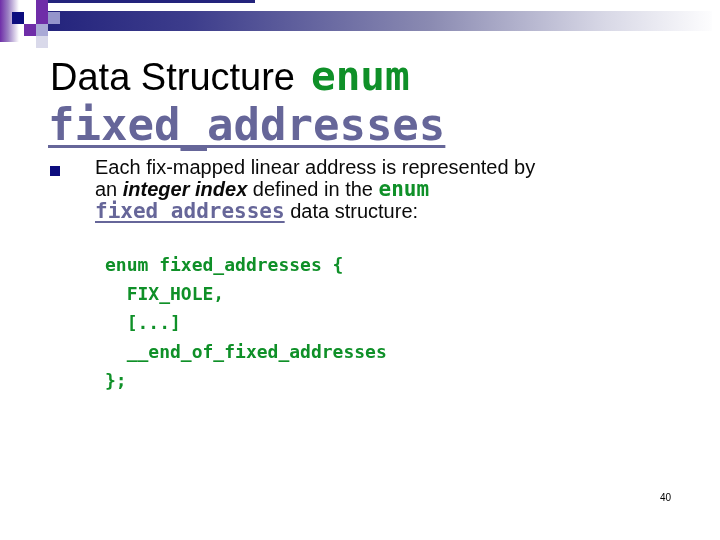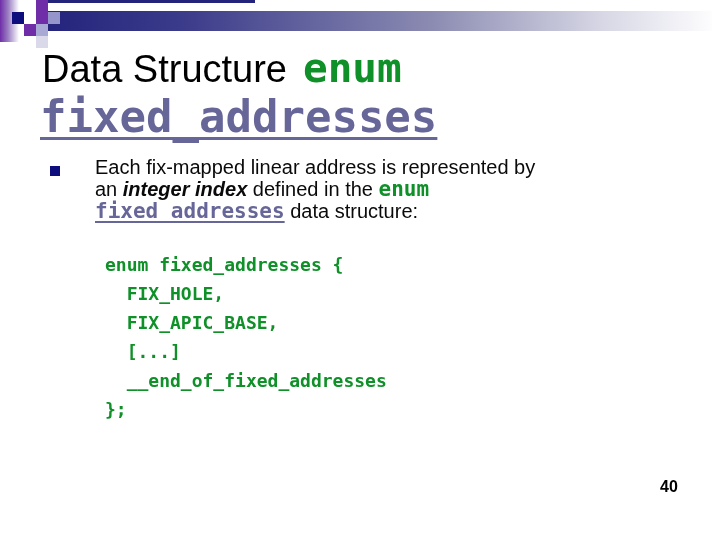--- a/index.html
+++ b/index.html
@@ -16,21 +16,21 @@
     background:linear-gradient(to right,#23237c 0%,#3d3d8c 22%,#8b8bb2 58%,#d8d8e6 84%,#fdfdfe 100%);}
   .sq{position:absolute;width:12px;height:12px;}
   .sq1{left:36px;top:0;background:var(--c-purple,#6f2da8);}
   .sq2{left:12px;top:12px;background:var(--c-navy,#0d0d7e);}
   .sq3{left:36px;top:12px;background:var(--c-purple,#6f2da8);}
   .sq4{left:48px;top:12px;background:#9595cb;}
   .sq5{left:24px;top:24px;background:var(--c-purple,#6f2da8);}
   .sq6{left:36px;top:24px;background:#a9a9d6;}
   .sq7{left:36px;top:36px;background:#d9d9ea;}
   
-  .title{position:absolute;left:42px;top:44px;margin:0;font-weight:normal;width:660px;}
+  .title{position:absolute;left:42px;top:44px;margin:8px;font-weight:normal;width:660px;}
   .title-line1{font-size:38px;line-height:48px;color:#000000;white-space:nowrap;}
   .title-enum{font-family:"DejaVu Sans Mono",monospace;font-weight:bold;font-size:41px;
     color:var(--c-code_green,#0f9028);margin-left:16px;}
   .title-line2{font-family:"DejaVu Sans Mono",monospace;font-weight:bold;font-size:44px;
     line-height:48px;color:var(--c-slate,#666699);text-decoration:underline;
     text-underline-offset:5px;text-decoration-thickness:3px;margin-left:-2px;white-space:nowrap;}
   
   .bullet-sq{position:absolute;left:50px;top:166px;width:10px;height:10px;
     background:var(--c-navy,#0d0d7e);}
   .bullet-text{position:absolute;left:95px;top:156px;width:560px;
@@ -38,21 +38,21 @@
   .em-bi{font-weight:bold;font-style:italic;}
   .inline-code{font-family:"DejaVu Sans Mono",monospace;font-weight:bold;font-size:21px;
     color:var(--c-code_green,#0f9028);}
   .inline-slate{font-family:"DejaVu Sans Mono",monospace;font-weight:bold;font-size:21px;
     color:var(--c-slate,#666699);text-decoration:underline;text-underline-offset:3px;}
   
   .code{position:absolute;left:105px;top:250px;margin:0;
     font-family:"DejaVu Sans Mono",monospace;font-weight:bold;font-size:18px;
     line-height:29px;color:var(--c-code_green,#0f9028);white-space:pre;}
   
-  .pagenum{position:absolute;left:660px;top:478px;font-size:16px;font-weight:bold;color:#000;}
+  .pagenum{position:absolute;left:660px;top:492px;font-size:10px;font-weight:normal;color:#000;}
 </style>
 </head>
 <body>
 
 <div class="slide">
 
   <div>
     <div class="leftstrip"></div>
     <div class="topline"></div>
     <div class="bar"></div>
@@ -71,17 +71,17 @@
   </h1>
 
   <span class="bullet-sq"></span>
 
   <div class="bullet-text">
     <div><span>Each fix-mapped linear address is represented by</span></div>
     <div><span>an </span><span class="em-bi">integer index</span><span> defined in the </span><span class="inline-code">enum</span></div>
     <div><span class="inline-slate">fixed_addresses</span><span> data structure:</span></div>
   </div>
 
-  <pre class="code"><div>enum fixed_addresses {</div><div>  FIX_HOLE,</div><div>  FIX_APIC_BASE,</div><div>  [...]</div><div>  __end_of_fixed_addresses</div><div>};</div></pre>
+  <pre class="code"><div>enum fixed_addresses {</div><div>  FIX_HOLE,</div><div>  [...]</div><div>  __end_of_fixed_addresses</div><div>};</div></pre>
 
   <div class="pagenum">40</div>
 
 </div>
 
 </body></html>

